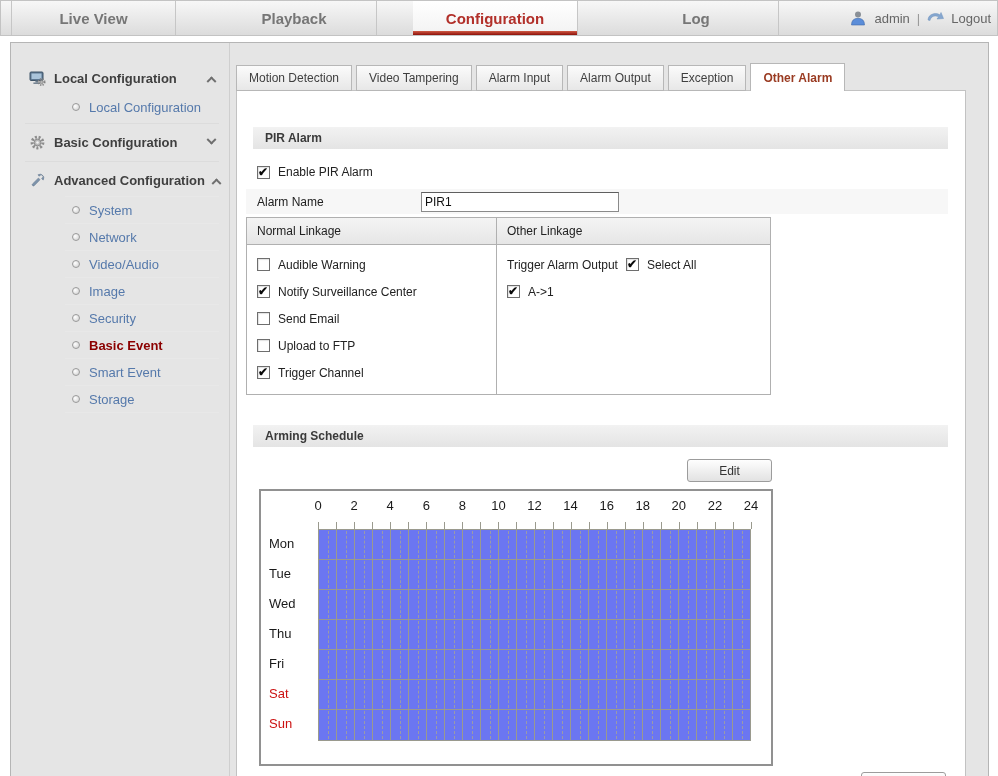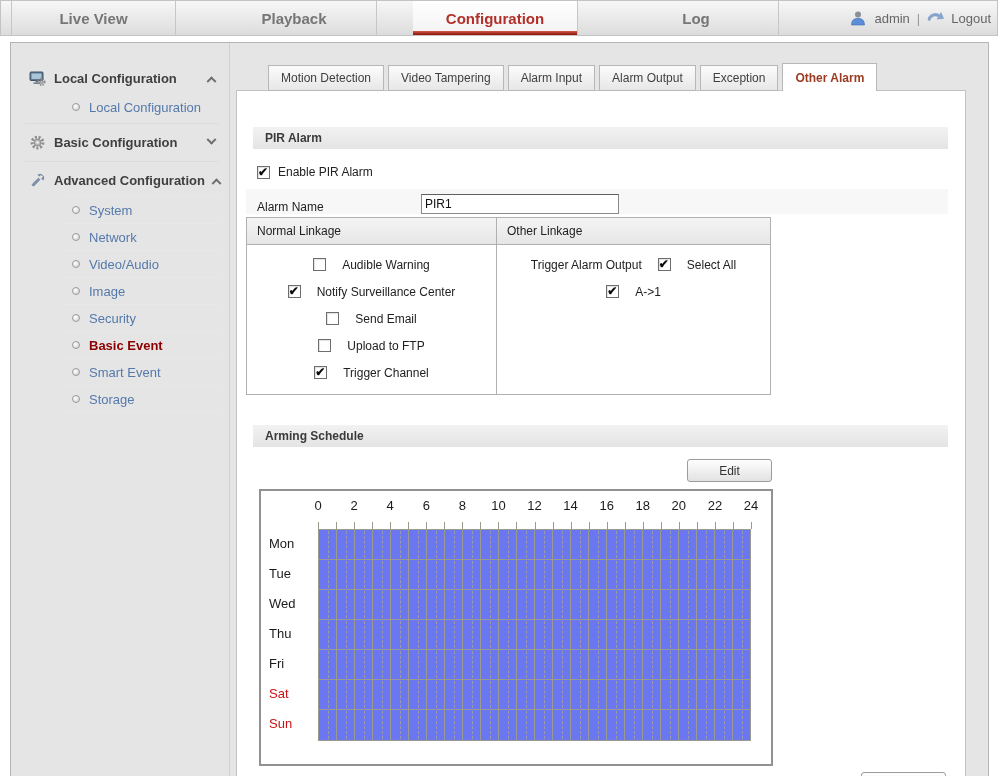--- a/index.html
+++ b/index.html
@@ -38,57 +38,57 @@
               font-size:13px; color:#5579ab; cursor:pointer; white-space:nowrap; }
   .side-sub.sel { color:#8b0000; font-weight:bold; }
   .bullet { width:8px; height:8px; border-radius:50%; border:1px solid #9a9a9a; flex:none;
             background:radial-gradient(circle at 35% 35%, #ffffff, #cdcdcd); }
   .grp-div { height:1px; background:#dcdcdc; margin:3px 10px 3px 14px; }
   .sub-div { height:1px; background:#e8e8e8; margin-left:54px; margin-right:10px; }
   .sicon { width:17px; height:17px; flex:none; display:inline-flex; }
 
   
   .main { margin-left:6px; width:730px; display:flex; flex-direction:column; padding-top:20px; }
-  .tabbar { height:28px; display:flex; position:relative; z-index:2;margin-left:32px; }
+  .tabbar { height:28px; display:flex; position:relative; z-index:2; }
   .tab { height:26px; margin-top:2px; margin-right:4px; padding:0 12px; display:inline-flex;
          align-items:center; font-size:12px; color:#3f3f3f; cursor:pointer;
          border:1px solid #b7b7b7; background:linear-gradient(#fbfbfb,#e7e7e7); }
   .tab.active { height:28px; margin-top:0; background:#fff; border-bottom:none;
                 color:#9a3b22; font-weight:bold; }
   .panel { flex:1; border:1px solid #c2c2c2; border-bottom:none; margin-top:-1px; background:#fff;
            position:relative; z-index:1; }
 
   
   .section-hdr { margin:36px 0 0 16px; width:695px; height:22px; line-height:22px;
                  padding-left:12px; font-size:12px; font-weight:bold; color:#3a3a3a;
                  background:linear-gradient(#f2f2f2,#e4e4e4); }
   .section-hdr.arming { margin-top:30px; }
   .enable-row { margin-top:11px; padding-left:20px; height:24px; display:flex;
                 align-items:center; gap:8px; font-size:12px; color:#222; }
   .name-row { margin:5px 0 0 9px; width:702px; height:25px; background:#f7f7f7;
-              display:flex; align-items:flex-end; font-size:12px; color:#222; }
+              display:flex; align-items:center; font-size:12px; color:#222; }
   .name-row .lbl { padding-left:11px; width:175px; }
   .txt-input { width:198px; height:20px; border:1px solid #8a8a8a; border-top-color:#5f5f5f;
                font-size:12px; font-family:"Liberation Sans",sans-serif; padding:1px 3px;
                background:#fff; color:#111; }
 
   .cb { width:13px; height:13px; background:#fff; border:1px solid #6e6e6e; flex:none;
         position:relative; display:inline-block; box-shadow:inset 1px 1px 1px rgba(0,0,0,.12);
         cursor:pointer; }
   .cb.checked::after { content:"\2714"; position:absolute; left:0; top:-2px; font-size:12px;
         line-height:14px; color:#0a0a0a; font-weight:bold; }
 
   .ltable { margin:3px 0 0 9px; width:525px; border:1px solid #b0b0b0; font-size:12px; color:#222; }
   .lhead { display:flex; background:linear-gradient(#f4f4f4,#e6e6e6); border-bottom:1px solid #b0b0b0; }
   .lhead > div { padding:6px 10px; }
   .col1 { width:249px; flex:none; }
   .col2 { flex:1; border-left:1px solid #b0b0b0; }
   .lbody { display:flex; }
   .lbody .col1, .lbody .col2 { padding:6px 10px 8px 10px; min-height:136px; }
-  .cbrow { display:flex; align-items:center; gap:16px; height:27px;justify-content:center; }
+  .cbrow { display:flex; align-items:center; gap:8px; height:27px; }
 
   .edit-row { margin-top:12px; height:23px; }
   .btn { width:85px; height:23px; border:1px solid #9c9c9c; border-radius:3px;
          background:linear-gradient(#fefefe,#e2e2e2); font-size:12px; color:#333;
          font-family:"Liberation Sans",sans-serif; cursor:pointer; }
   .btn.edit { margin-left:450px; }
   .save-row { margin-top:6px; height:23px; }
   .btn.save { margin-left:624px; }
 
   

